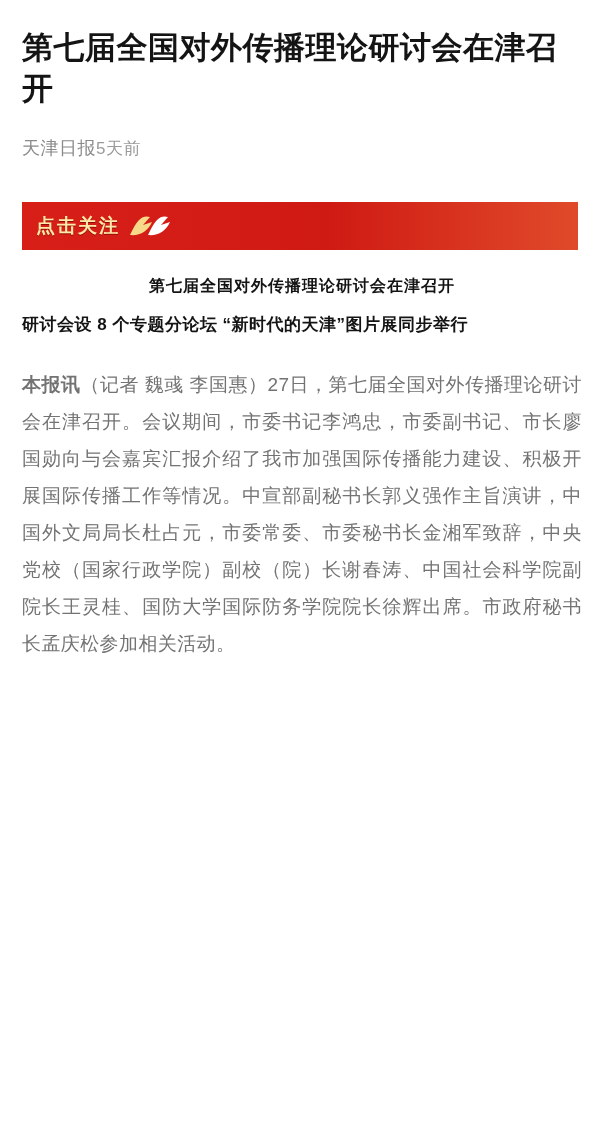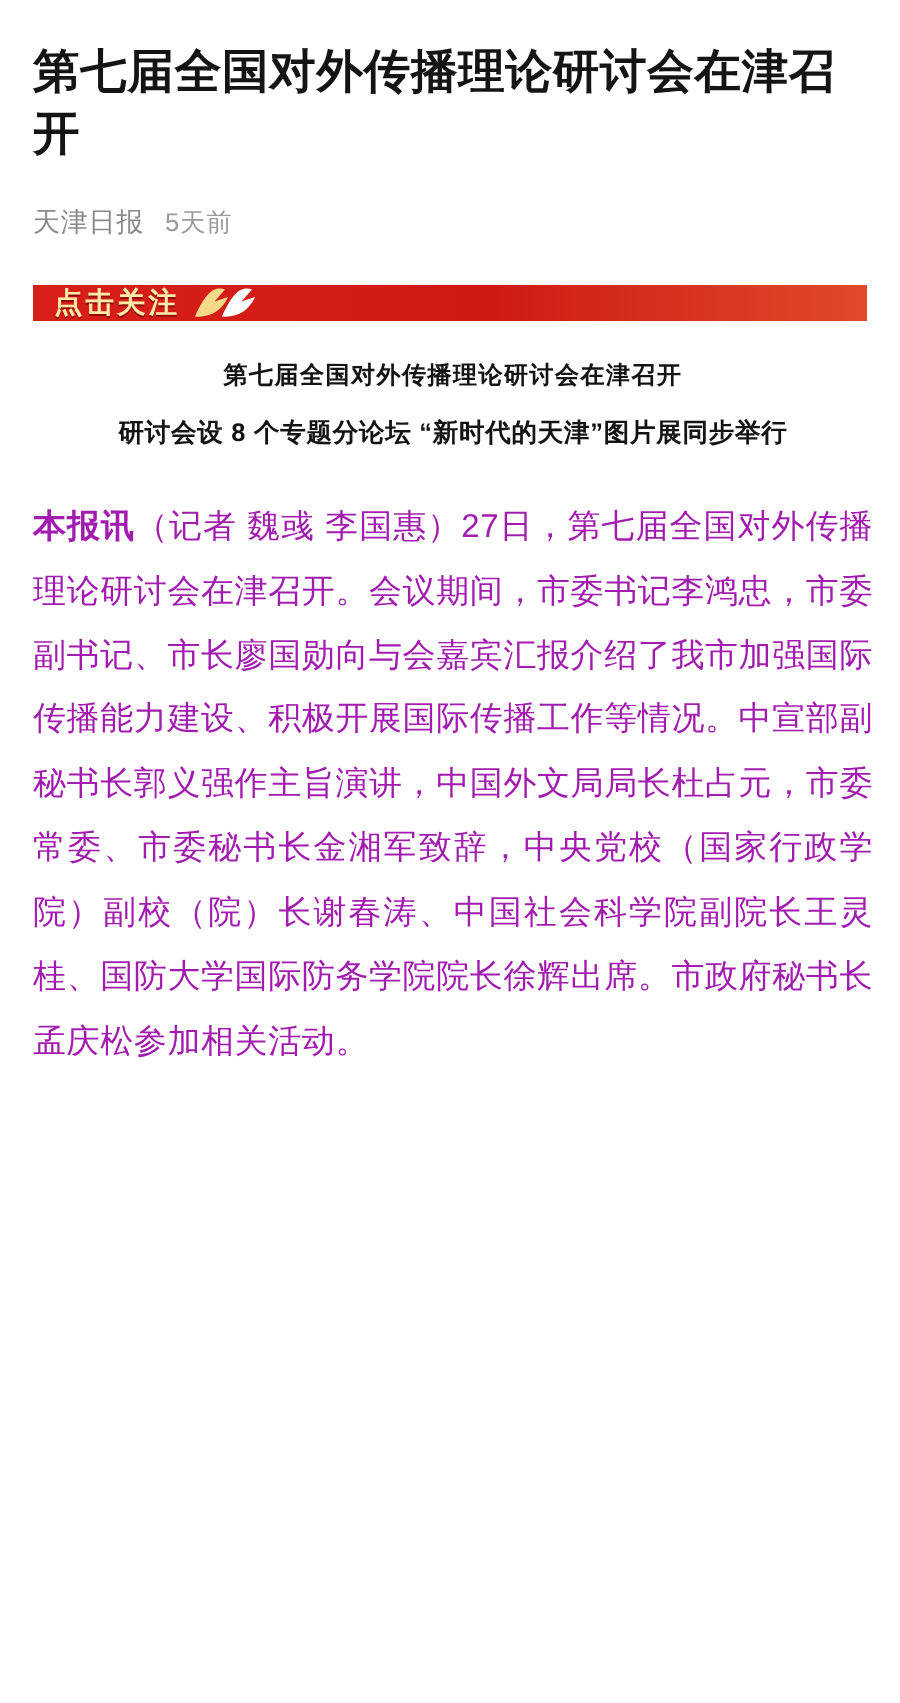--- a/index.html
+++ b/index.html
@@ -23,40 +23,39 @@
     font-size: 31px;
     line-height: 1.32;
     font-weight: bold;
     letter-spacing: 0.5px;
     color: #141414;
     margin: 0 0 26px 0;
   }
   .meta-row {
     display: flex;
     align-items: baseline;
-    gap: 14px;
-    margin-bottom: 30px;
+    margin-bottom: 42px;
   }
   .meta-source {
     font-size: 18px;
     color: #8a8a8a;
     letter-spacing: 0.5px;
   }
   .meta-time {
     font-size: 17px;
     color: #9a9a9a;
     letter-spacing: 0.5px;
     text-align: center;
   }
 
   
   .follow-banner {
     position: relative;
     width: 556px;
-    height: 24px;
+    height: 48px;
     margin-bottom: 26px;
     background: linear-gradient(90deg, #d71f18 0%, #cf1a13 55%, #e04a2a 100%);
     display: flex;
     align-items: center;
     overflow: hidden;
   }
   .follow-banner .fb-left {
     display: inline-block;
     color: #ffe9a8;
     font-size: 19px;
@@ -95,33 +94,33 @@
   }
   .art-title {
     text-align: center;
     font-size: 24px;
     font-weight: bold;
     color: #111111;
     letter-spacing: 1px;
     margin-bottom: 16px;
   }
   .art-subtitle {
-    text-align: center;
+    text-align: left;
     font-size: 17px;
     font-weight: bold;
     color: #141414;
     letter-spacing: 0.5px;
     margin-bottom: 30px;
   }
 
   
   .body-p {
-    font-size: 22px;
+    font-size: 19px;
     line-height: 1.95;
-    color: #a21caf;
+    color: #737373;
     letter-spacing: 0.4px;
     text-align: justify;
     margin: 0 0 34px 0;
   }
   .body-p .lead {
     font-weight: bold;
   }
   .body-p:last-child { margin-bottom: 0; }
 </style>
 </head>

